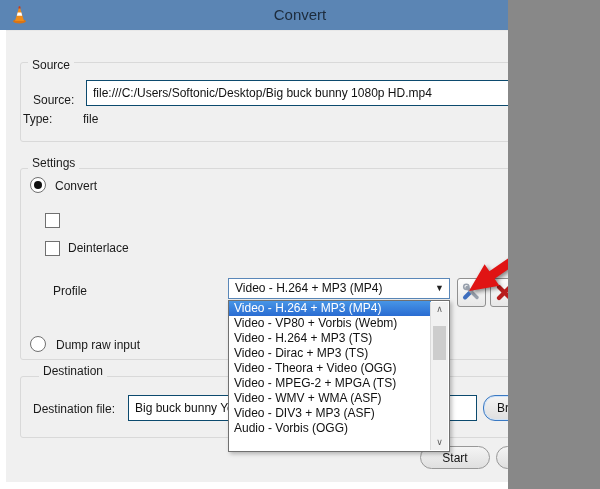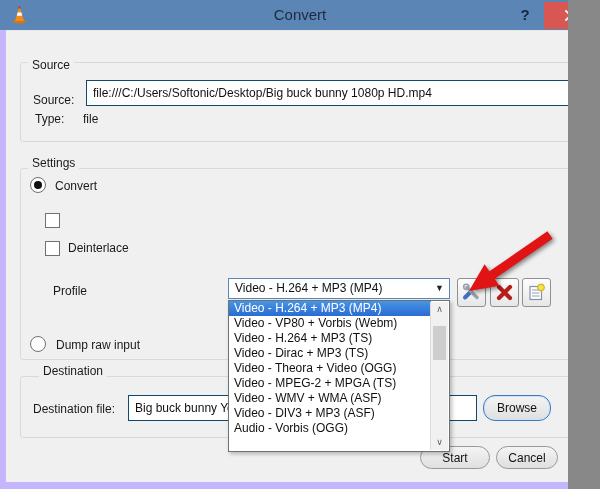--- a/index.html
+++ b/index.html
@@ -1,18 +1,18 @@
 <!DOCTYPE html>
 <html><head>
 <meta charset="utf-8">
 <style>
   html,body{margin:0;padding:0;background:#888;}
   .win{
-    position:relative;width:568px;height:489px;
-    background:#c4b5fd;
+    position:relative;width:508px;height:489px;
+    background:#ffffff;
     font-family:"Liberation Sans","DejaVu Sans",sans-serif;
     font-size:12px;color:#1a1a1a;overflow:hidden;
   }
   
   .titlebar{position:absolute;left:0;top:0;width:600px;height:30px;background:#5b85b4;}
   .vlc-cone{position:absolute;left:12px;top:5px;}
   .win-title{position:absolute;left:0;top:6px;width:100%;text-align:center;
     font-size:15px;color:#1c2b3c;}
   .help-btn{position:absolute;left:514px;top:4px;width:22px;height:22px;
     font-size:15px;font-weight:bold;color:#17263a;text-align:center;line-height:22px;cursor:pointer;}
@@ -86,21 +86,21 @@
       </svg>
     </div>
   </div>
 
   <div class="client"></div>
 
   <div class="group" style="left:20px;top:62px;width:558px;height:78px;"></div>
   <span class="group-label" style="left:28px;top:50px;margin-top:8px;">Source</span>
   <span class="lbl" style="left:33px;top:93px;">Source:</span>
   <input class="txt-input" style="left: 86px; top: 80px; width: 486px; height: 26px;" readonly="" value="file:///C:/Users/Softonic/Desktop/Big buck bunny 1080p HD.mp4">
-  <span class="lbl" style="left:35px;top:112px;">Type:</span>
+  <span class="lbl" style="left:23px;top:112px;">Type:</span>
   <span class="lbl" style="left:83px;top:112px;">file</span>
 
   <div class="group" style="left:20px;top:168px;width:558px;height:190px;"></div>
   <span class="group-label" style="left:28px;top:156px;">Settings</span>
 
   <span class="radio checked" style="left:30px;top:177px;"></span>
   <span class="lbl" style="left:55px;top:179px;">Convert</span>
 
   <span class="checkbox" style="left:45px;top:213px;"></span>
 

